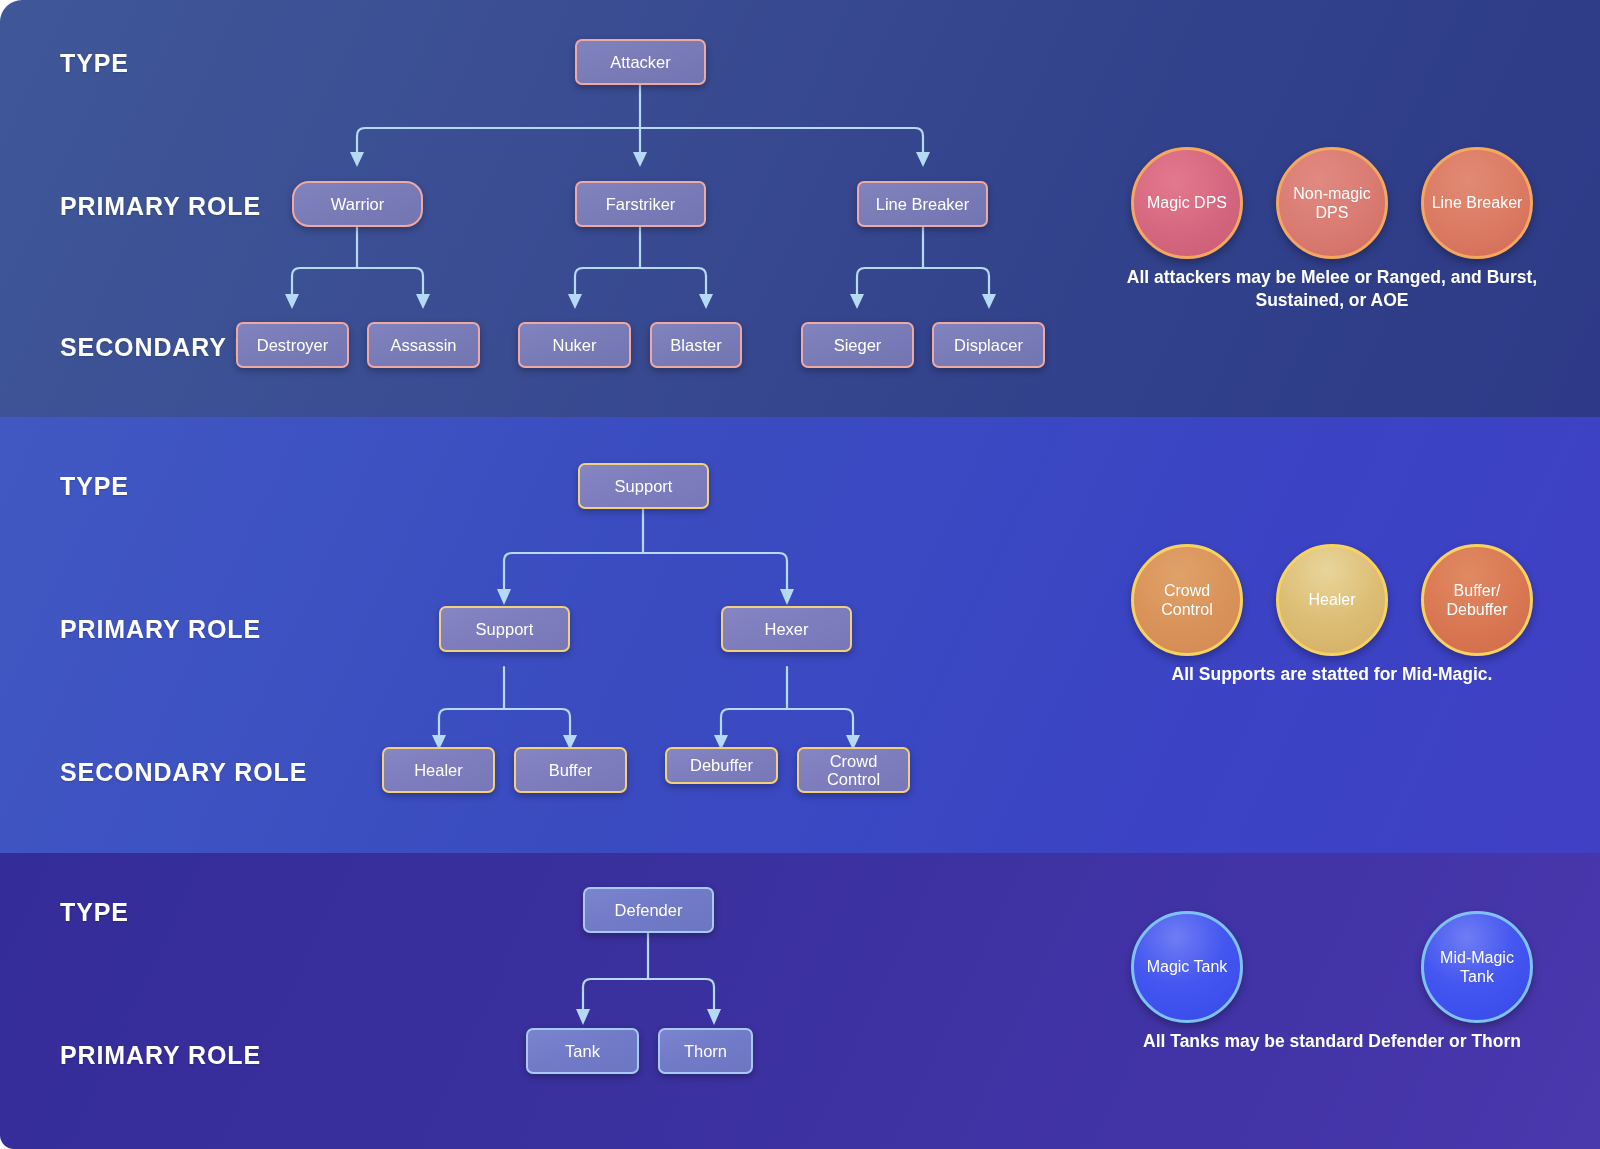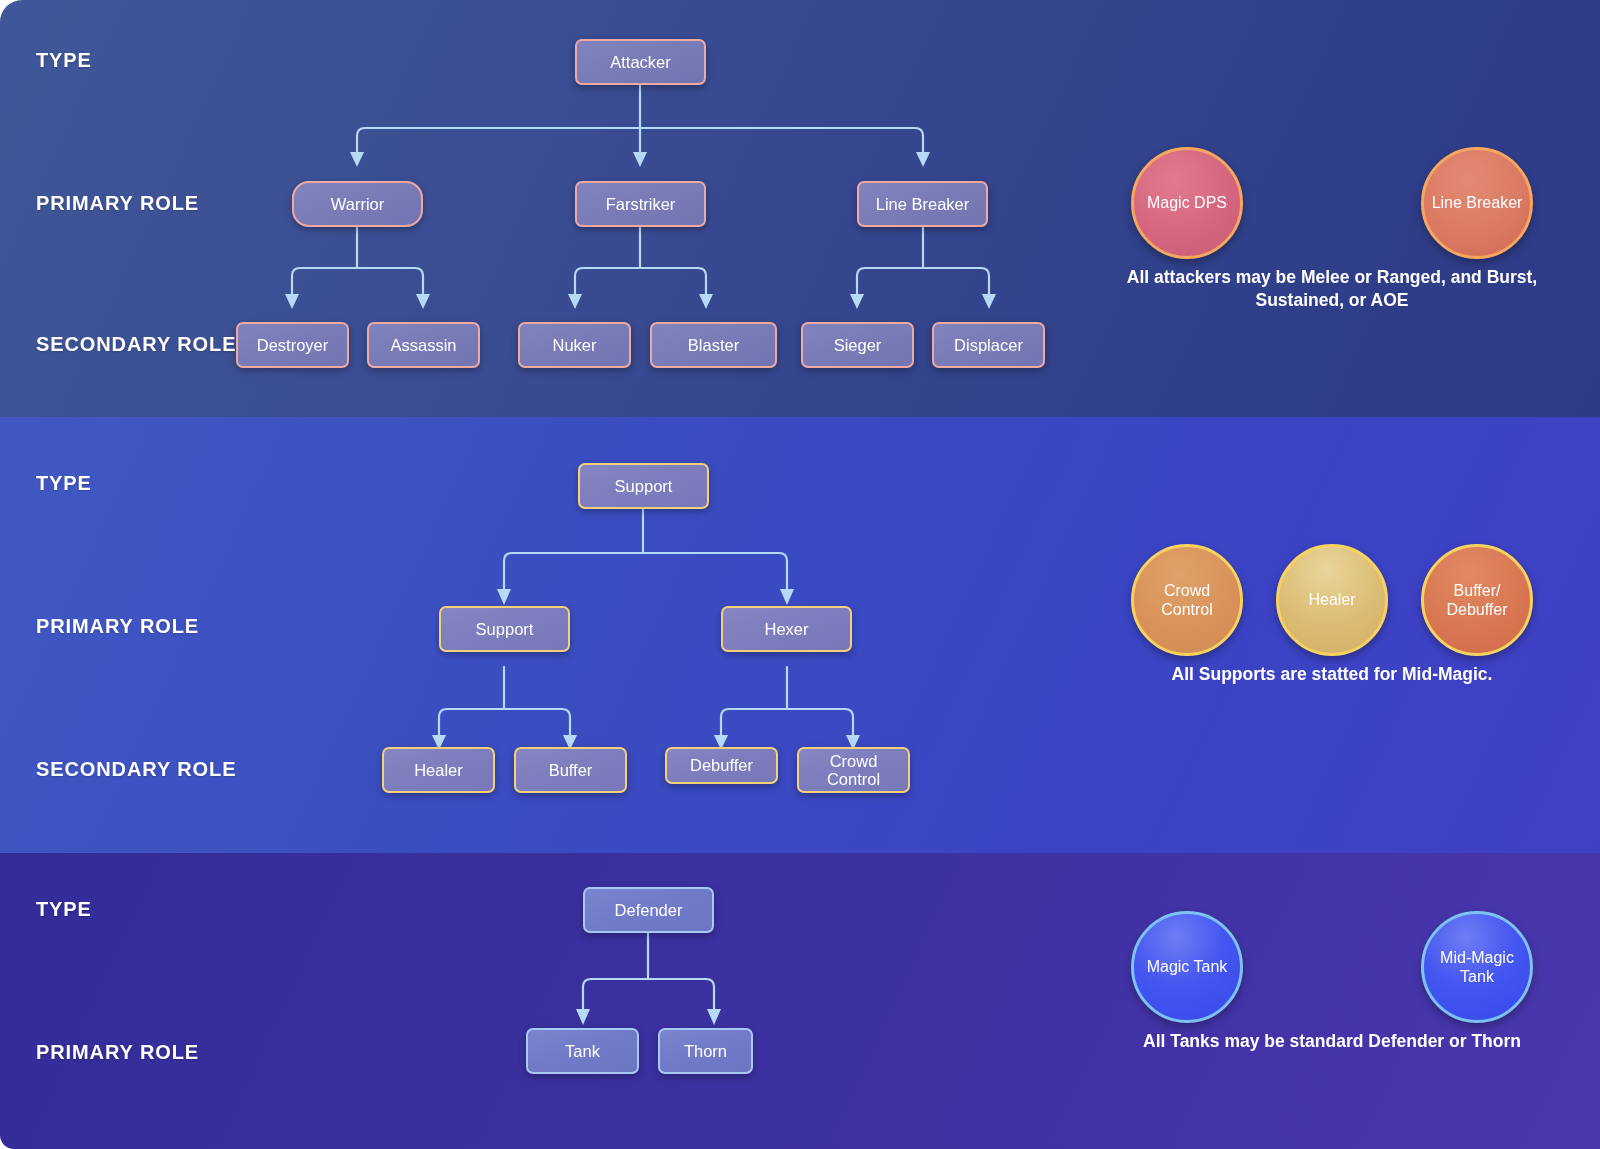--- a/index.html
+++ b/index.html
@@ -41,26 +41,27 @@
     top: 853px;
     height: 296px;
     background: linear-gradient(115deg, #342c98 0%, #3a309e 40%, #4334a8 80%, #4a38ad 100%);
   }
 
   
   .row-label {
     position: absolute;
     color: #ffffff;
     font-weight: 900;
-    font-size: 20px;
+    font-size: 25px;
     letter-spacing: 0.9px;
     text-transform: uppercase;
     font-family: "Liberation Sans", sans-serif;
     white-space: nowrap;
     text-shadow: 0 1px 2px rgba(0,0,0,0.18);
+    margin-left: 24px;
   }
 
   
   .node {
     position: absolute;
     display: flex;
     align-items: center;
     justify-content: center;
     text-align: center;
     color: #ffffff;
@@ -197,25 +198,26 @@
 
     <div class="node" style="left:575px; top:39px; width:131px; height:46px;">Attacker</div>
 
     <div class="node" style="left:292px; top:181px; width:131px; height:46px;border-radius:17px;">Warrior</div>
     <div class="node" style="left:575px; top:181px; width:131px; height:46px;">Farstriker</div>
     <div class="node" style="left:857px; top:181px; width:131px; height:46px;">Line Breaker</div>
 
     <div class="node" style="left:236px; top:322px; width:113px; height:46px;">Destroyer</div>
     <div class="node" style="left:367px; top:322px; width:113px; height:46px;">Assassin</div>
     <div class="node" style="left:518px; top:322px; width:113px; height:46px;">Nuker</div>
-    <div class="node" style="left:650px; top:322px; width:127px; height:46px;">Blaster</div>
+    <div class="node" style="left:650px; top:322px; width:92px; height:46px;">Blaster</div>
     <div class="node" style="left:801px; top:322px; width:113px; height:46px;">Sieger</div>
     <div class="node" style="left:932px; top:322px; width:113px; height:46px;">Displacer</div>
 
     <div class="bubble b-magicdps" style="left:1131px; top:147px; width:112px; height:112px;">Magic DPS</div>
+    <div class="bubble b-nonmagicdps" style="left:1276px; top:147px; width:112px; height:112px;">Non-magic DPS</div>
     <div class="bubble b-linebreaker" style="left:1421px; top:147px; width:112px; height:112px;">Line Breaker</div>
 
     <div class="legend-caption" style="left:1122px; top:266px;">All attackers may be Melee or Ranged, and Burst, Sustained, or AOE</div>
   </div>
 
   <div class="section" id="section-support">
 
     <svg class="wires" width="1600" height="436">
 
       <path d="M643,91 L643,136"></path>

